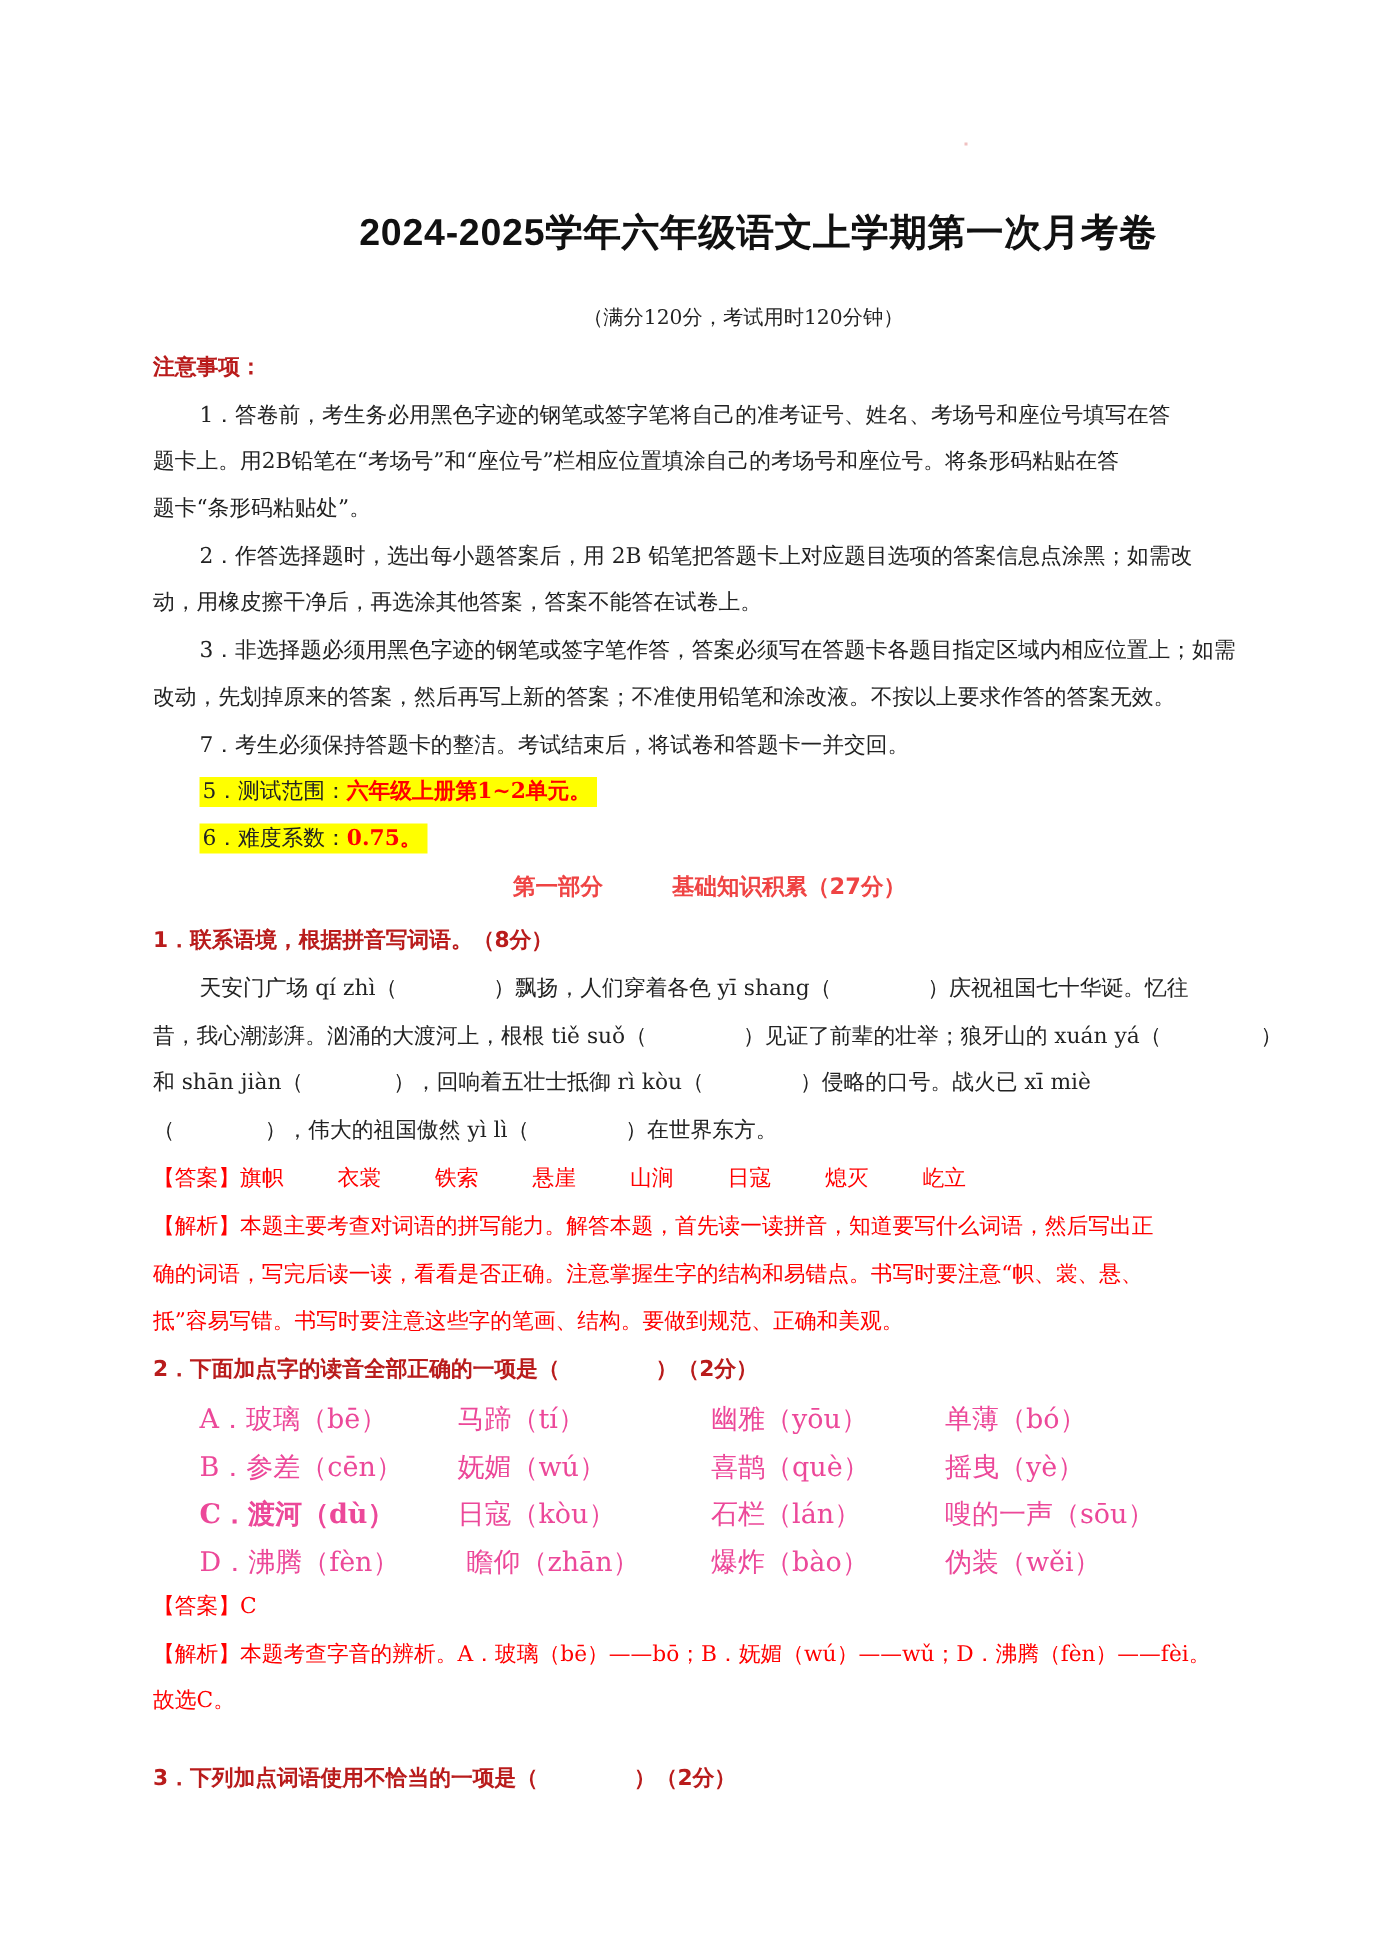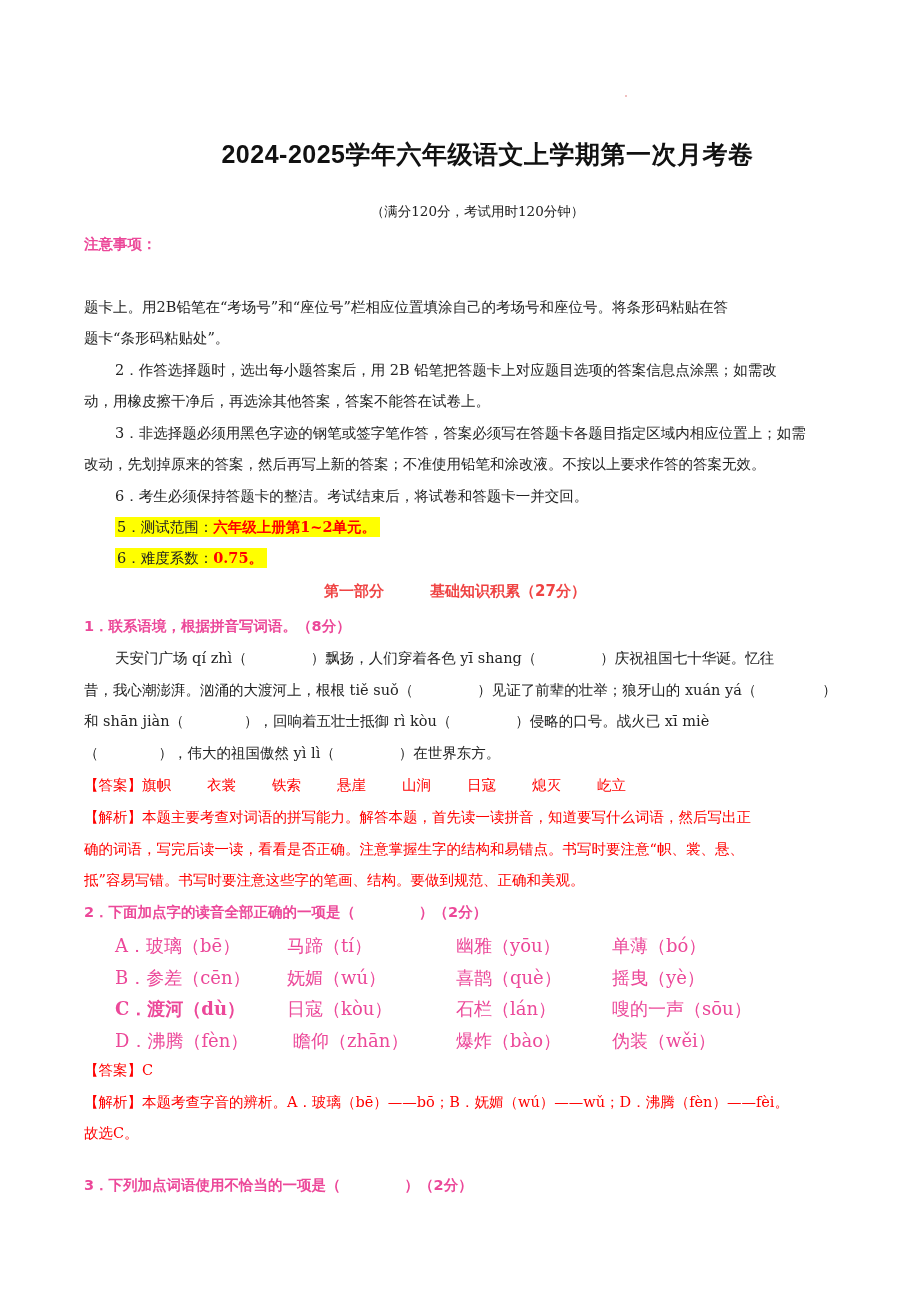--- a/index.html
+++ b/index.html
@@ -1,27 +1,27 @@
 <!DOCTYPE html>
 <html><head>
 <meta charset="utf-8">
 <style>
   html, body { margin: 0; padding: 0; background: #ffffff; }
   body { width: 920px; height: 1302px; position: relative; overflow: hidden;
          font-family: "DejaVu Serif", "Liberation Serif", serif; color: #1a1a1a; }
-  .page { position: absolute; left: 0; top: 0; width: 816px; height: 1302px; }
+  .page { position: absolute; left: 18px; top: 0; width: 816px; height: 1302px; }
   .dot { position: absolute; left: 625px; top: 95px; width: 2px; height: 2px; background: #f0c0c0; }
   .title { position: absolute; left: 0; width: 975px; top: 138px; text-align: center;
            font-family: "Liberation Sans", "DejaVu Sans", sans-serif; font-weight: bold;
            font-size: 25px; color: #111; letter-spacing: 0.5px; }
   .subtitle { position: absolute; left: 0; width: 955px; top: 203px; text-align: center;
               font-size: 13.5px; color: #222; }
   .line { position: absolute; left: 84px; font-size: 14.5px; white-space: nowrap; color: #222; }
   .indent { left: 115px; }
-  .bold { font-weight: bold; font-family: "DejaVu Sans", "Liberation Sans", sans-serif; color: #ec4899; }
+  .bold { font-weight: bold; font-family: "DejaVu Sans", "Liberation Sans", sans-serif; color: #b91c1c; }
   .red { color: #ff0000; }
   .hl { background: #ffff00; padding: 2px 4px 2px 2px; }
   .hl-val { color: #ff0000; font-weight: bold; }
   .section { position: absolute; left: 0; width: 910px; top: 582px; text-align: center;
              font-size: 15px; font-weight: bold; font-family: "DejaVu Sans", "Liberation Sans", sans-serif; color: #ef4444; }
   .section span { display: inline-block; }
   .section .gap { width: 46px; }
   .blank { display: inline-block; width: 64px; }
   .blank-s { display: inline-block; width: 60px; }
   .ans-word { display: inline-block; margin-right: 36px; }
@@ -31,30 +31,31 @@
 <body>
 
 <div class="page">
   <div class="dot"></div>
 
   <div class="title">2024-2025学年六年级语文上学期第一次月考卷</div>
   <div class="subtitle">（满分120分，考试用时120分钟）</div>
 
   <div class="line bold" style="top:235px;">注意事项：</div>
 
+  <div class="line indent" style="top:267px;">1．答卷前，考生务必用黑色字迹的钢笔或签字笔将自己的准考证号、姓名、考场号和座位号填写在答</div>
   <div class="line" style="top:298px;">题卡上。用2B铅笔在“考场号”和“座位号”栏相应位置填涂自己的考场号和座位号。将条形码粘贴在答</div>
   <div class="line" style="top:329px;">题卡“条形码粘贴处”。</div>
 
   <div class="line indent" style="top:361px;">2．作答选择题时，选出每小题答案后，用 2B 铅笔把答题卡上对应题目选项的答案信息点涂黑；如需改</div>
   <div class="line" style="top:392px;">动，用橡皮擦干净后，再选涂其他答案，答案不能答在试卷上。</div>
 
   <div class="line indent" style="top:424px;">3．非选择题必须用黑色字迹的钢笔或签字笔作答，答案必须写在答题卡各题目指定区域内相应位置上；如需</div>
   <div class="line" style="top:455px;">改动，先划掉原来的答案，然后再写上新的答案；不准使用铅笔和涂改液。不按以上要求作答的答案无效。</div>
 
-  <div class="line indent" style="top:487px;">6．考生必须保持答题卡的整洁。考试结束后，将试卷和答题卡一并交回。</div>
+  <div class="line indent" style="top:487px;">7．考生必须保持答题卡的整洁。考试结束后，将试卷和答题卡一并交回。</div>
 
   <div class="line indent" style="top:518px;">
     <span class="hl"><span>5．测试范围：</span><span class="hl-val">六年级上册第1~2单元。</span></span>
   </div>
   <div class="line indent" style="top:549px;">
     <span class="hl"><span>6．难度系数：</span><span class="hl-val">0.75。</span></span>
   </div>
 
   <div class="section">
     <span>第一部分</span><span class="gap"></span><span>基础知识积累（27分）</span>

